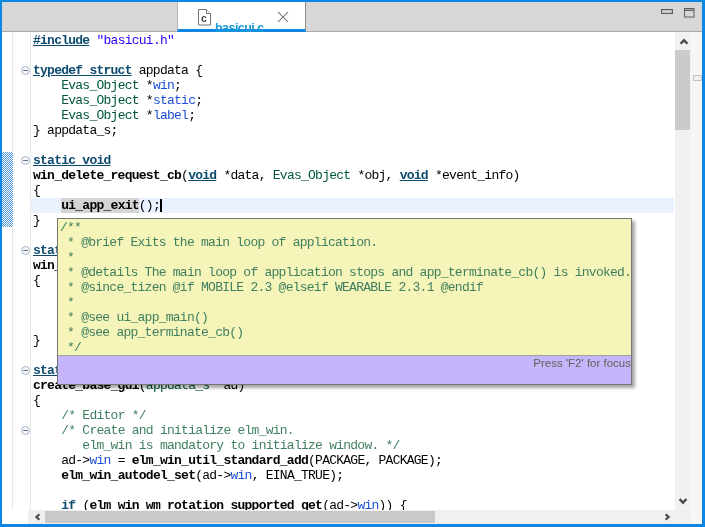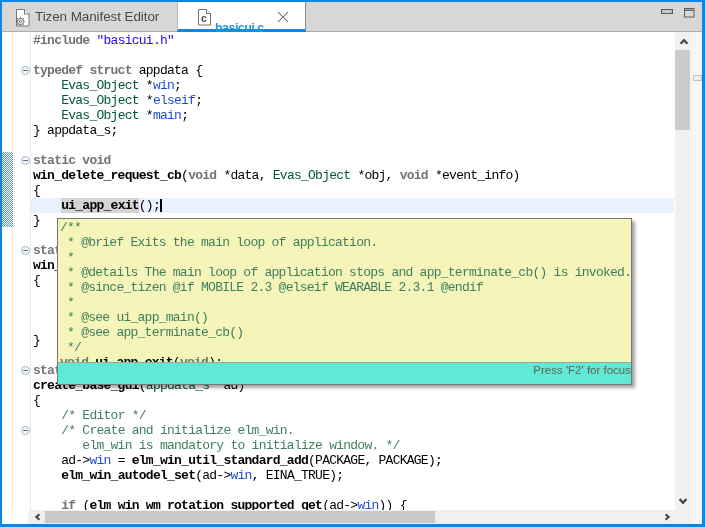--- a/index.html
+++ b/index.html
@@ -19,21 +19,21 @@
   #editor{position:absolute;left:2px;top:32px;width:701px;height:492px;background:#fff;}
   #hatch{position:absolute;left:0px;top:120px;width:11px;height:75px;
     background:repeating-conic-gradient(#4f94d8 0% 25%,#ffffff 0% 50%);background-size:2px 2px;}
   .fold{position:absolute;left:19px;width:9px;height:9px;border:1px solid #a9b7ca;border-radius:50%;
         background:#f2f6fb;box-sizing:border-box;}
   .fold:after{content:"";position:absolute;left:1px;top:2.7px;width:5px;height:1.6px;background:#61707f;}
   .vsep{position:absolute;top:0;width:1px;height:478px;background:#e9e9e9;}
   #curline{position:absolute;left:29px;top:166px;width:643px;height:15px;background:#e9f2fe;}
   #code{position:absolute;left:31px;top:1px;margin:0;font-family:"Liberation Mono",monospace;
         font-size:13px;letter-spacing:-0.75px;line-height:15px;color:#000;white-space:pre;}
-  .k{color:#737373;font-weight:bold;}
+  .k{color:#0c4a6e;font-weight:bold;text-decoration:underline;}
   .s{color:#2a00ff;}
   .c{color:#3f7f5f;}
   .t{color:#005838;margin-top:26px;}
   .f{color:#1d4ed8;}
   .fn{font-weight:bold;}
   .occ{background:#d4d4d4;}
   #cursor{position:absolute;left:158px;top:167px;width:2px;height:13px;background:#000;}
   
   #hscroll{position:absolute;left:26px;top:478px;width:663px;height:14px;background:#f0f0f0;}
   #hthumb{position:absolute;left:17px;top:1px;width:390px;height:12px;background:#c9c9c9;}
@@ -42,46 +42,34 @@
   #ruler{position:absolute;left:689px;top:0;width:12px;height:492px;background:#f6f6f6;}
   #rmark{position:absolute;left:2px;top:43px;width:9px;height:6px;background:#efefef;
          border:1px solid #c2c2c2;box-sizing:border-box;}
   .arr{position:absolute;}
   
   #popup{position:absolute;left:57px;top:218px;width:575px;height:167px;background:#f5f4b9;
          border:1px solid #767676;box-sizing:border-box;z-index:20;
          box-shadow:3px 3px 3px rgba(0,0,0,0.35);overflow:hidden;}
   #popup pre{position:absolute;left:2px;top:1px;margin:0;font-family:"Liberation Mono",monospace;
         font-size:13px;letter-spacing:-0.75px;line-height:15px;white-space:pre;}
-  #pstatus{position:absolute;left:0;bottom:0;width:100%;height:22px;background:#5eead4;
+  #pstatus{position:absolute;left:0;bottom:0;width:100%;height:29px;background:#c4b5fd;
         border-top:1px solid #a2a296;box-sizing:border-box;font-size:11.5px;color:#636358;
         text-align:right;line-height:14px;}
 </style>
 </head>
 <body>
 <div id="app">
 
   <div class="b" style="left:0;top:0;width:705px;height:2px;"></div>
   <div class="b" style="left:0;top:0;width:2px;height:527px;"></div>
   <div class="b" style="left:702px;top:0;width:3px;height:527px;"></div>
   <div class="b" style="left:0;top:524px;width:705px;height:3px;"></div>
 
   <div id="tabbar">
-    <div id="tab1">
-      <svg class="ticon" style="left:13px;" width="15" height="18" viewBox="0 0 15 18">
-        <path d="M1.5 0.5 h8 l4.5 4.5 v12 h-12.5 z" fill="#fff" stroke="#757575" stroke-width="1"></path>
-        <path d="M9.5 0.5 v4.5 h4.5" fill="#fff" stroke="#757575" stroke-width="1"></path>
-        <g stroke="#6a6a6a" stroke-width="1" fill="#fff">
-          <circle cx="5.5" cy="12.5" r="3.1"></circle>
-          <circle cx="5.5" cy="12.5" r="1.1"></circle>
-          <path d="M5.5 8.9 v-0.8 M5.5 16.1 v0.8 M1.9 12.5 h-0.8 M9.1 12.5 h0.8 M3 10 l-0.6 -0.6 M8 10 l0.6 -0.6 M3 15 l-0.6 0.6 M8 15 l0.6 0.6" stroke-width="1.1"></path>
-        </g>
-      </svg>
-      <div class="lbl">Tizen Manifest Editor</div>
-    </div>
     <div id="tab2">
       <svg class="ticon" style="left:19px;" width="15" height="17" viewBox="0 0 15 17">
         <path d="M1.5 0.5 h8 l4 4 v11.5 h-12 z" fill="#fff" stroke="#757575" stroke-width="1"></path>
         <path d="M9.5 0.5 v4 h4" fill="#fff" stroke="#757575" stroke-width="1"></path>
         <text x="4" y="12.5" font-size="10.5" font-weight="bold" font-family="Liberation Sans" fill="#4a4a4a">c</text>
       </svg>
       <div class="lbl">basicui.c</div>
       <svg class="ticon" style="left:99px;top:9px;" width="12" height="12" viewBox="0 0 12 12">
         <path d="M1 1 L11 11 M11 1 L1 11" stroke="#5f5f5f" stroke-width="1.05" fill="none"></path>
       </svg>
@@ -102,22 +90,22 @@
     <div class="fold" style="top:34px;"></div>
     <div class="fold" style="top:124px;"></div>
     <div class="fold" style="top:214px;"></div>
     <div class="fold" style="top:334px;"></div>
     <div class="fold" style="top:394px;"></div>
     <div id="curline"></div>
 <pre id="code"><span class="k">#include</span> <span class="s">"basicui.h"</span>
 
 <span class="k">typedef struct</span> appdata {
     <span class="t">Evas_Object</span> *<span class="f">win</span>;
-    <span class="t">Evas_Object</span> *<span class="f">elseif</span>;
-    <span class="t">Evas_Object</span> *<span class="f">main</span>;
+    <span class="t">Evas_Object</span> *<span class="f">static</span>;
+    <span class="t">Evas_Object</span> *<span class="f">label</span>;
 } appdata_s;
 
 <span class="k">static void</span>
 <span class="fn">win_delete_request_cb</span>(<span class="k">void</span> *data, <span class="t">Evas_Object</span> *obj, <span class="k">void</span> *event_info)
 {
     <span class="fn occ">ui_app_exit</span>();
 }
 
 <span class="k">static void</span>
 <span class="fn">win_back_cb</span>(<span class="k">void</span> *data, <span class="t">Evas_Object</span> *obj, <span class="k">void</span> *event_info)

